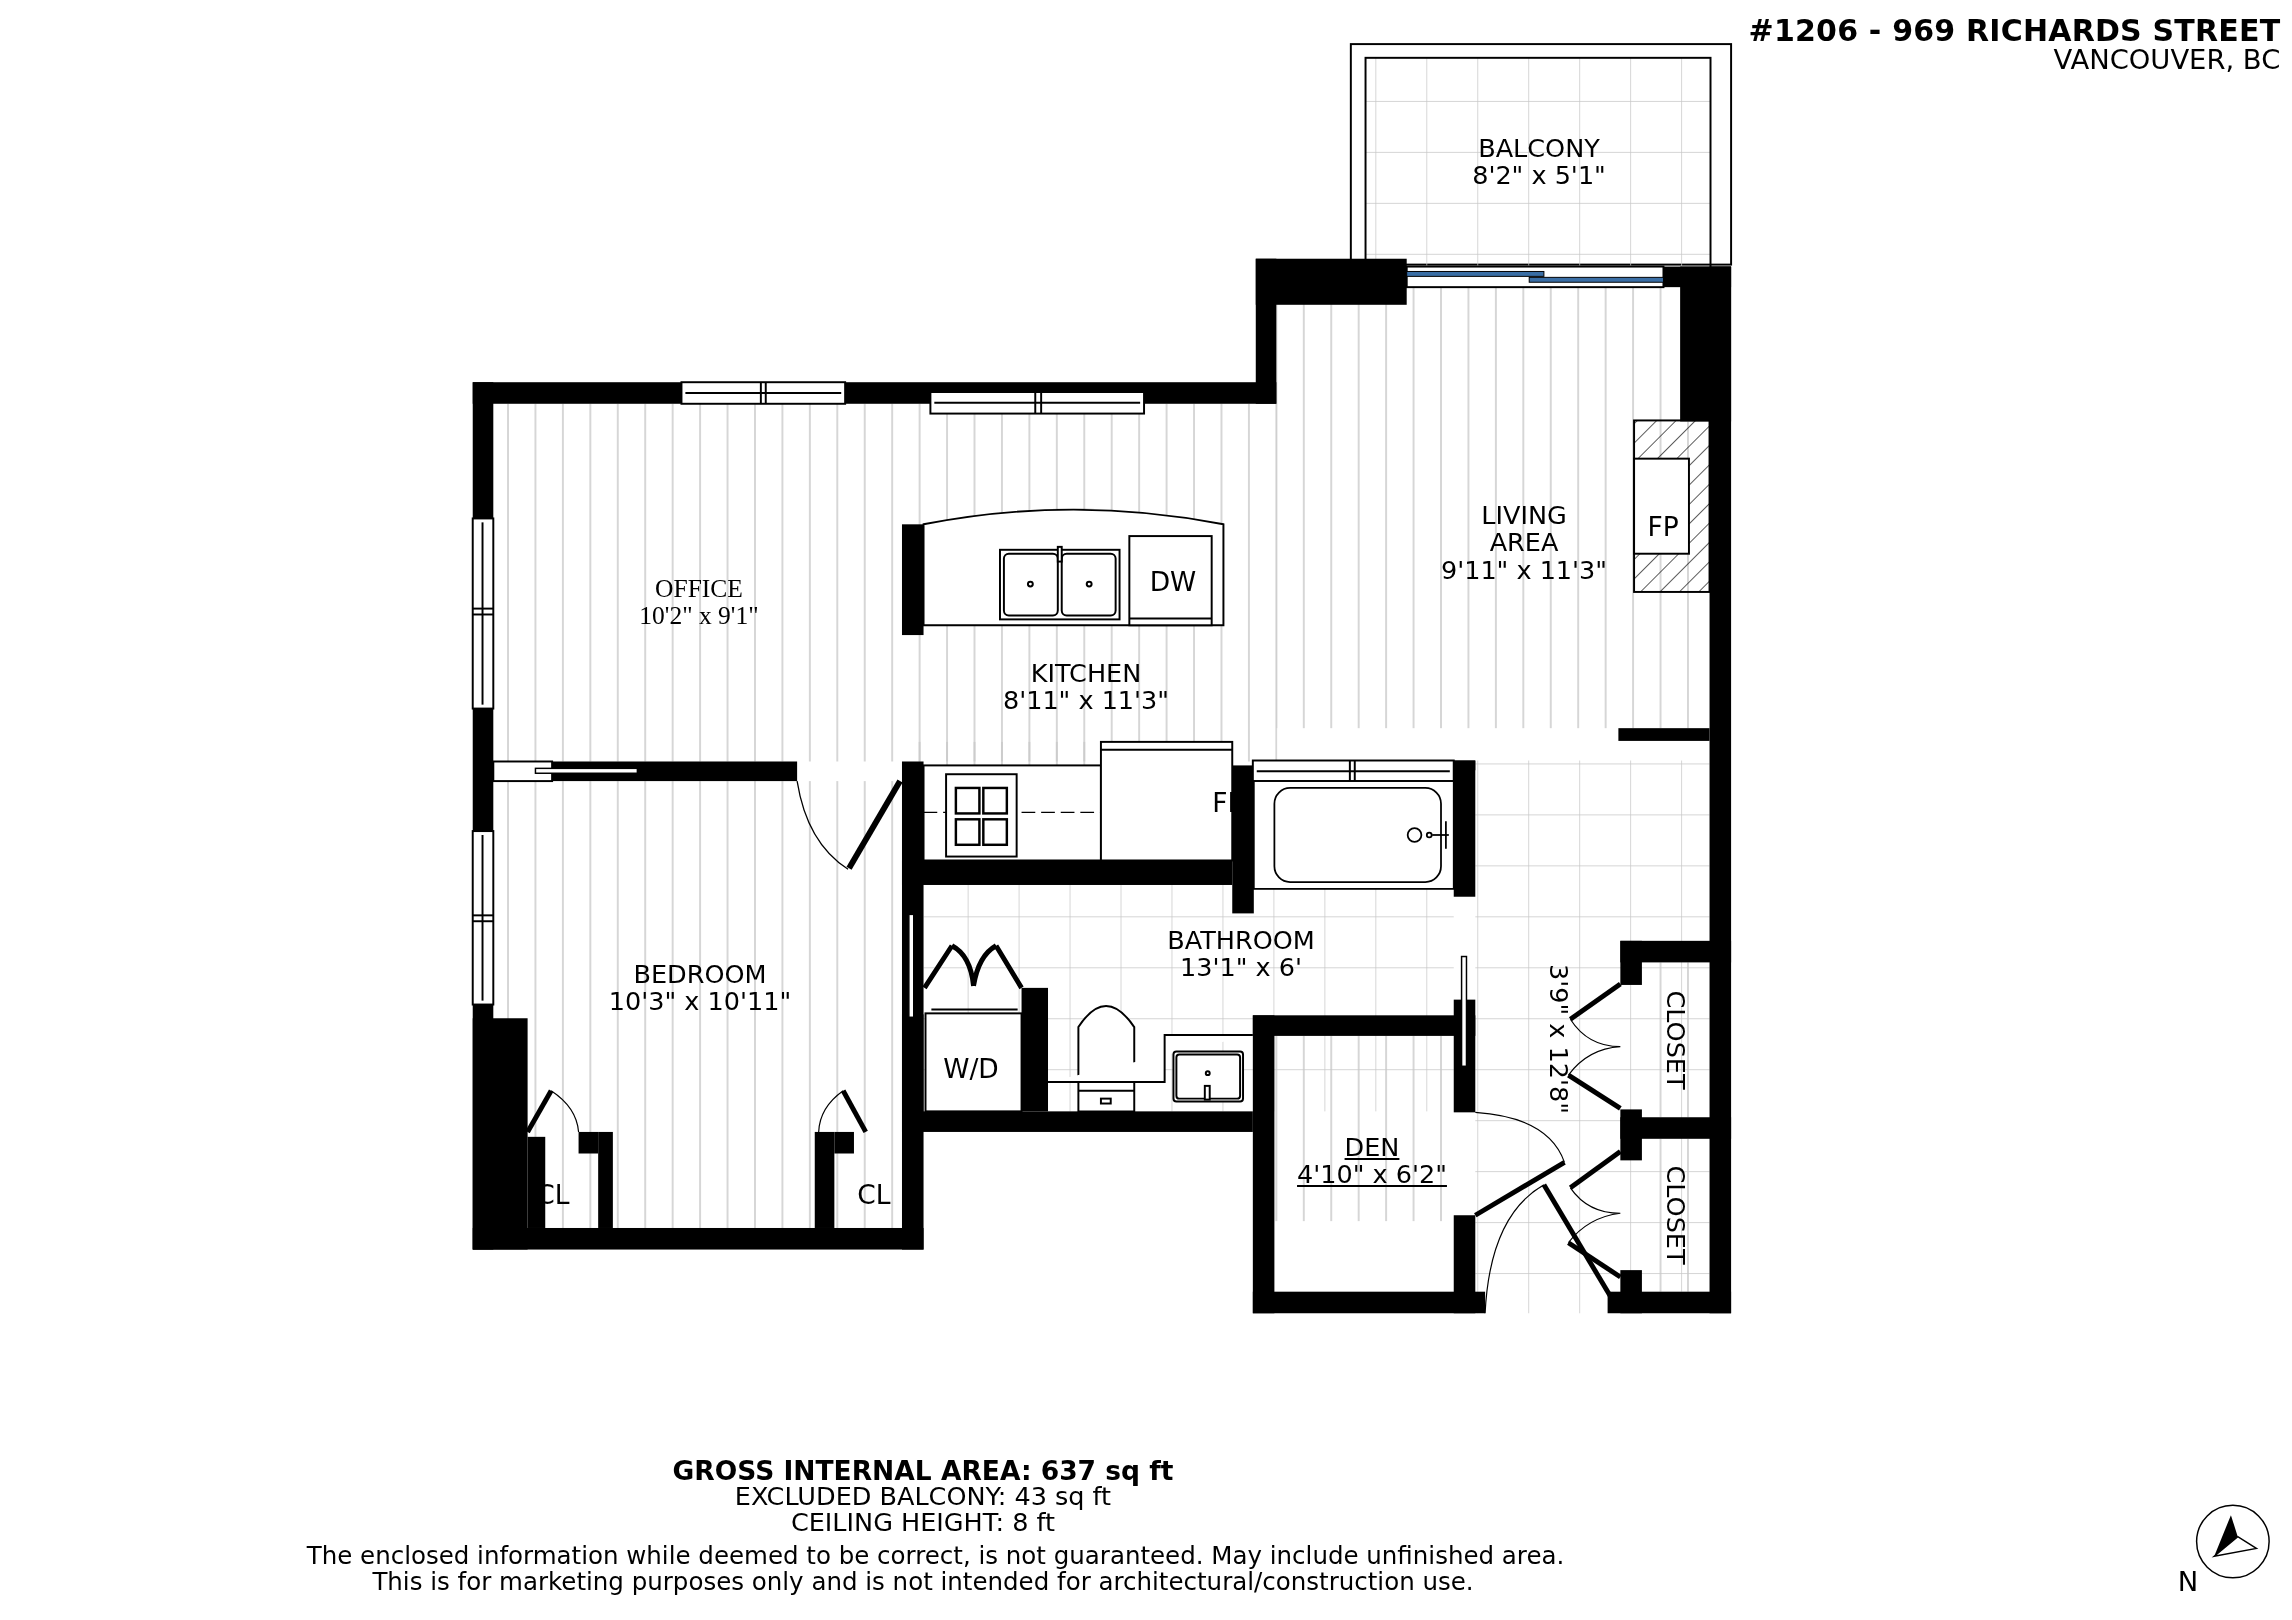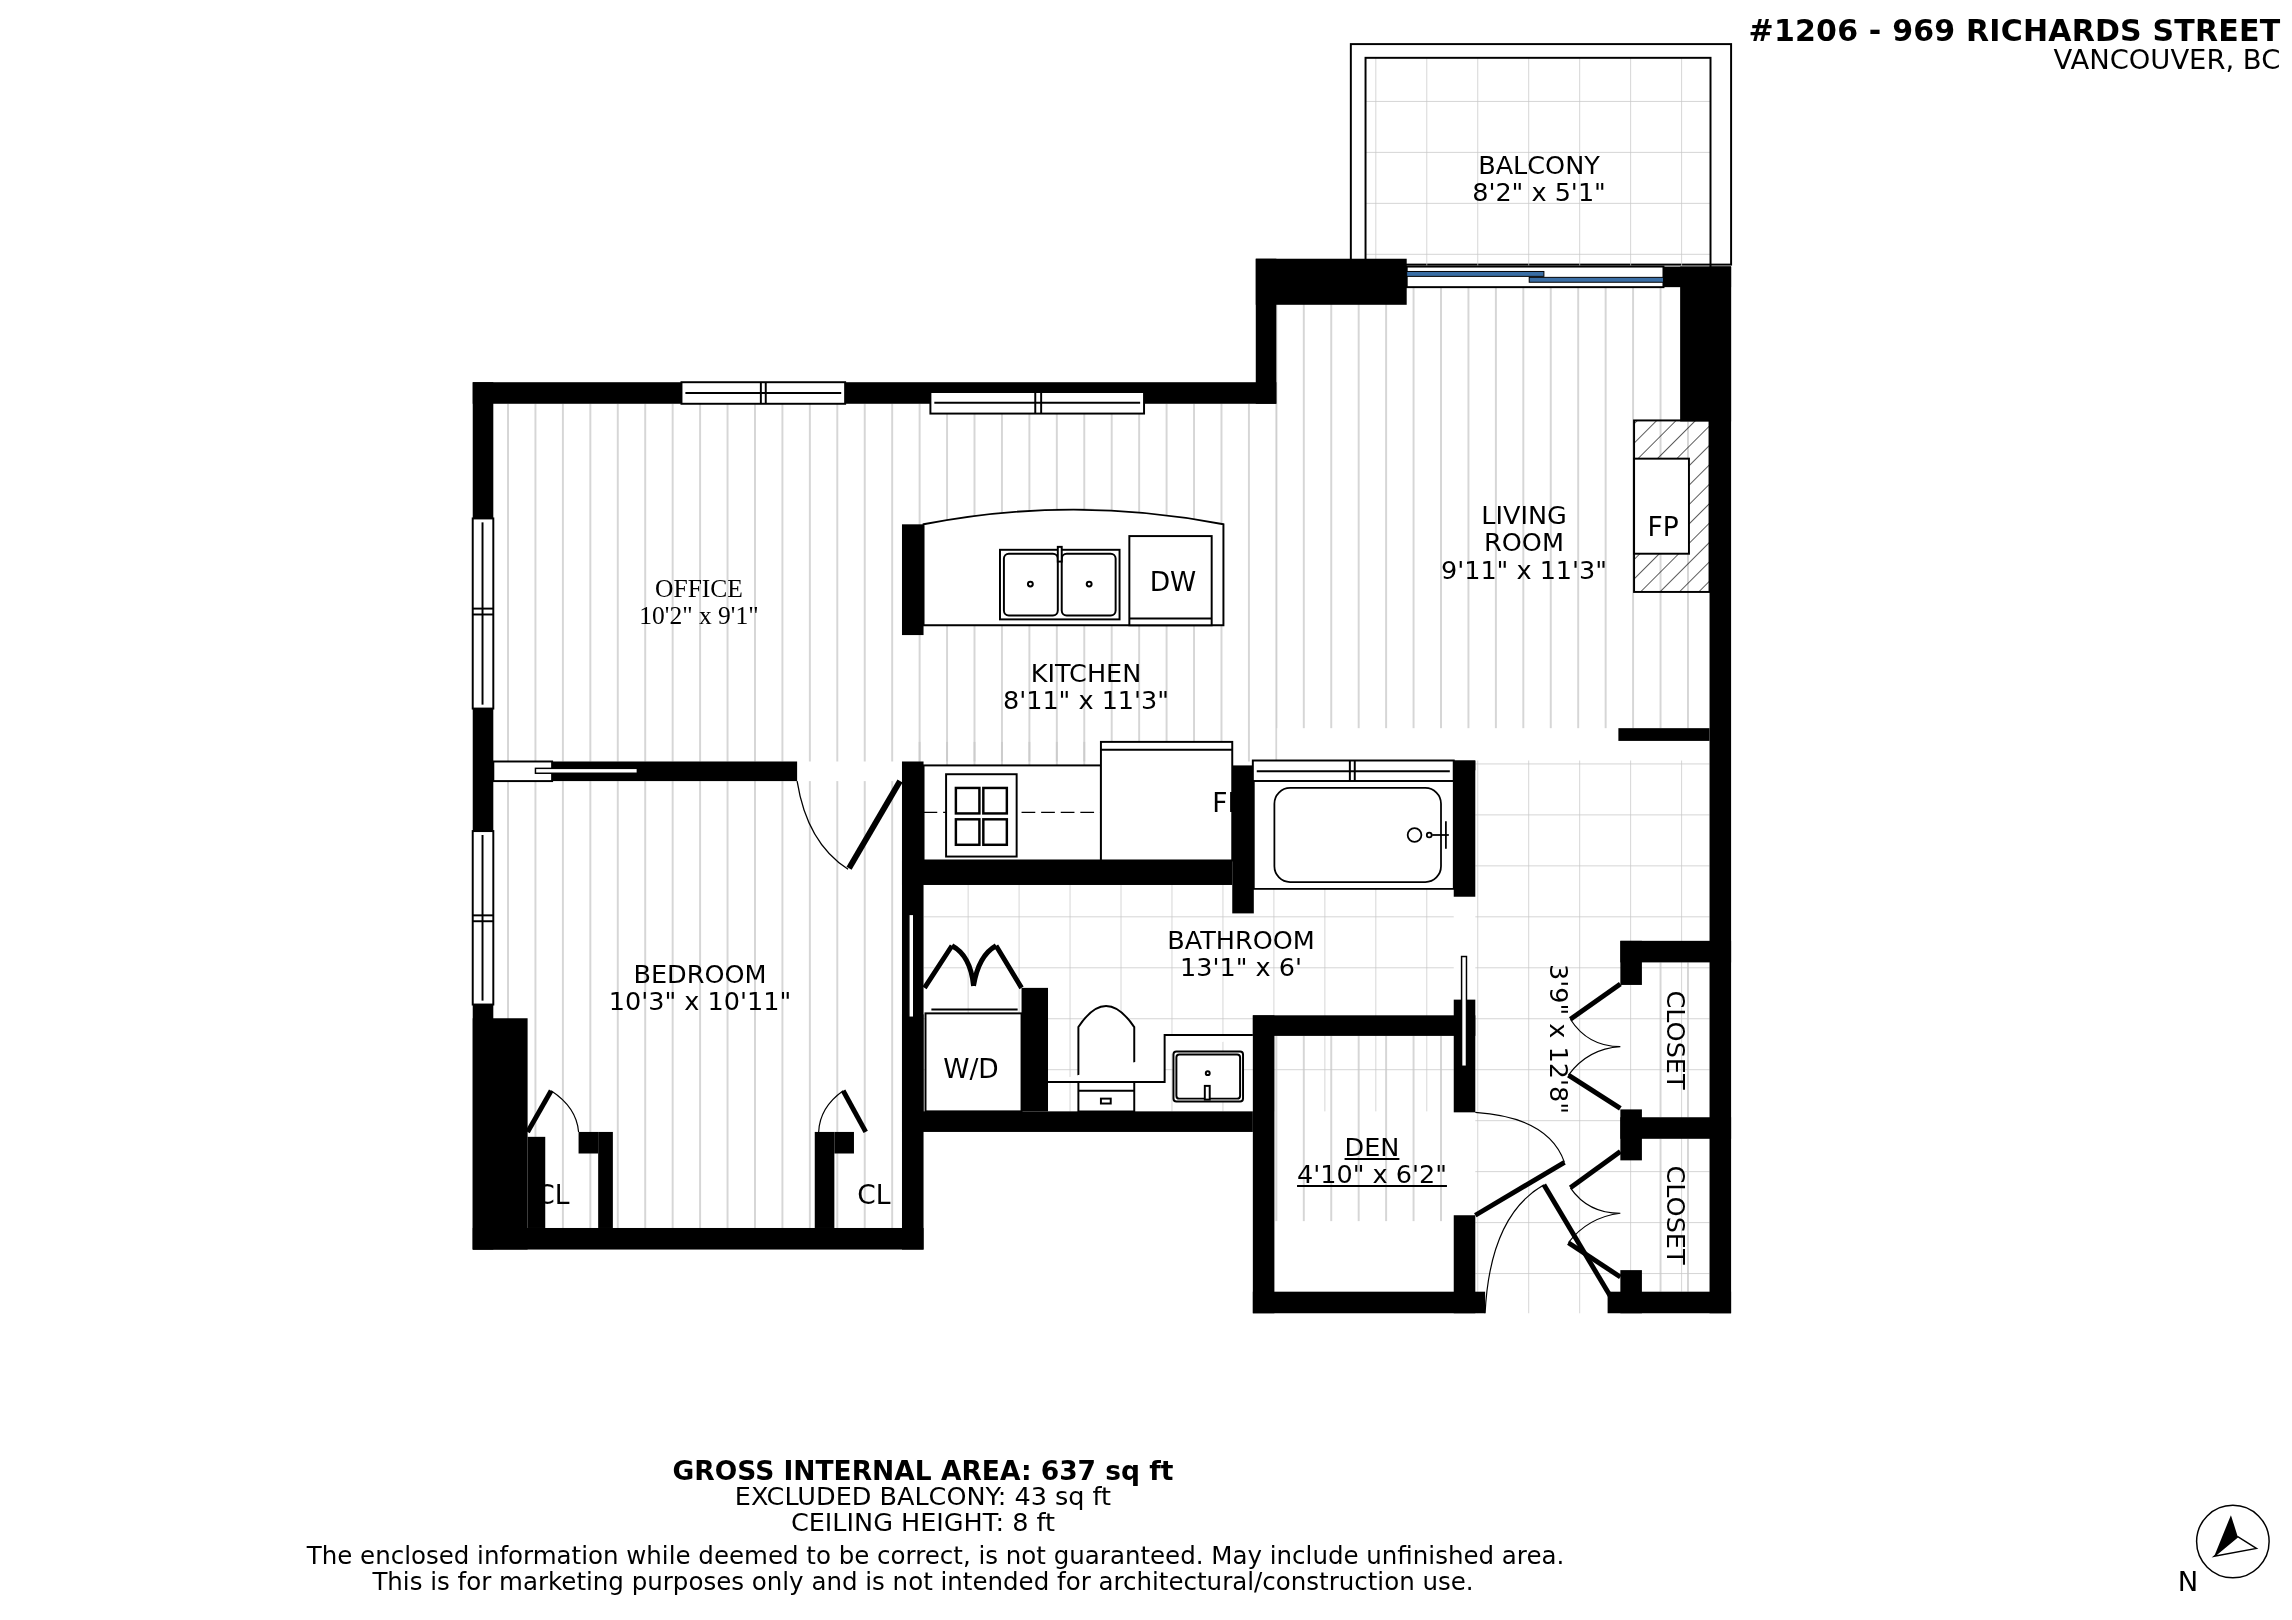--- a/index.html
+++ b/index.html
@@ -231,27 +231,27 @@
   <g>
     <circle cx="2278" cy="1573" r="37" fill="#fff" stroke="#000" stroke-width="1.5"></circle>
     <polygon points="2276,1546 2259,1588 2283,1568" fill="#000"></polygon>
     <polygon points="2283,1568 2259,1588 2302,1580" fill="#fff" stroke="#000" stroke-width="1.5"></polygon>
   </g>
 </svg>
 
 <div class="hdr hdr1">#1206 - 969 RICHARDS STREET</div>
 <div class="hdr hdr2">VANCOUVER, BC</div>
 
-<div class="rl" style="left:1539px; top:135px;margin-top:17px;">
+<div class="rl" style="left:1539px; top:135px;">
   <span>BALCONY</span>
   <span>8'2" x 5'1"</span>
 </div>
 <div class="rl" style="left:1524px; top:502px;text-align:center;">
   <span>LIVING</span>
-  <span>ROOM</span>
+  <span>AREA</span>
   <span>9'11" x 11'3"</span>
 </div>
 <div class="rl" style="left:699px; top:575px;font-family:Liberation Serif, serif;">
   <span>OFFICE</span>
   <span>10'2" x 9'1"</span>
 </div>
 <div class="rl" style="left:1086px; top:660px;">
   <span>KITCHEN</span>
   <span>8'11" x 11'3"</span>
 </div>

